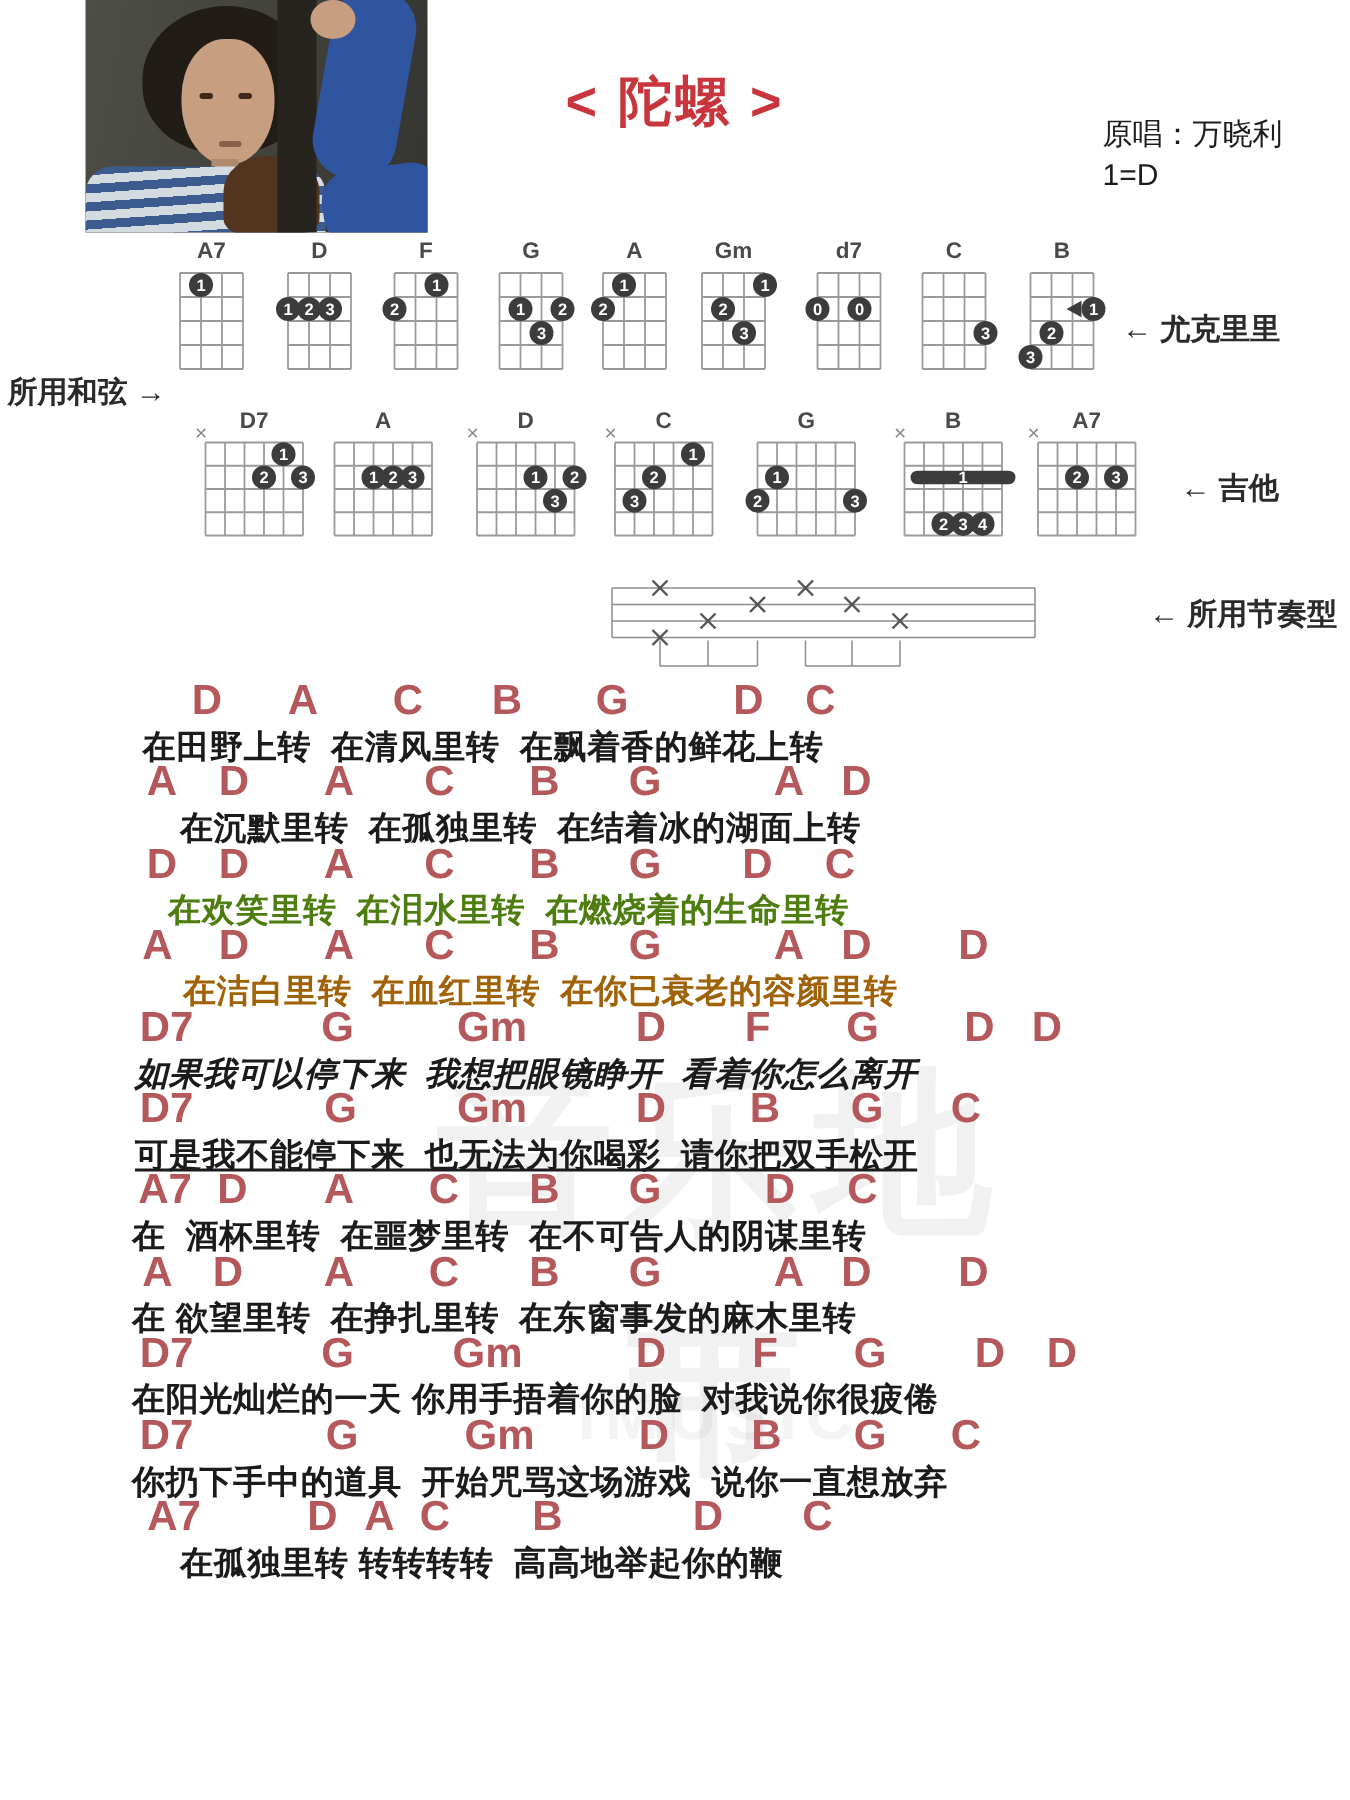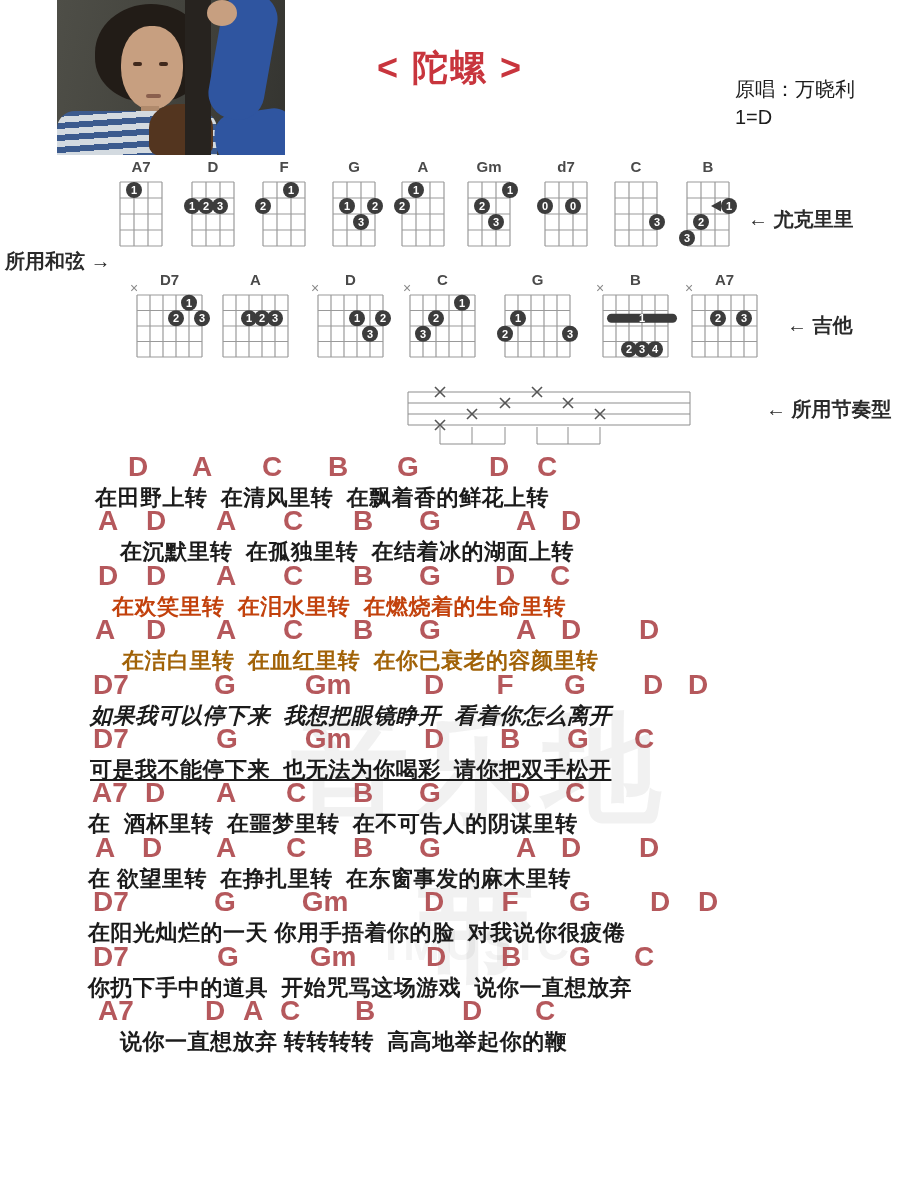--- a/index.html
+++ b/index.html
@@ -423,21 +423,21 @@
       <span class="chord-letter" style="left: 571px; top: 506px; color: rgb(181, 88, 92);">D</span>
       <div class="lyric-line" style="left: 120px; top: 539px; color: rgb(27, 27, 27); text-align: right;">在沉默里转  在孤独里转  在结着冰的湖面上转</div>
       <span class="chord-letter" style="left: 108px; top: 561px; color: rgb(181, 88, 92);">D</span>
       <span class="chord-letter" style="left: 156px; top: 561px; color: rgb(181, 88, 92);">D</span>
       <span class="chord-letter" style="left: 226px; top: 561px; color: rgb(181, 88, 92);">A</span>
       <span class="chord-letter" style="left: 293px; top: 561px; color: rgb(181, 88, 92);">C</span>
       <span class="chord-letter" style="left: 363px; top: 561px; color: rgb(181, 88, 92);">B</span>
       <span class="chord-letter" style="left: 430px; top: 561px; color: rgb(181, 88, 92);">G</span>
       <span class="chord-letter" style="left: 505px; top: 561px; color: rgb(181, 88, 92);">D</span>
       <span class="chord-letter" style="left: 560px; top: 561px; color: rgb(181, 88, 92);">C</span>
-      <div class="lyric-line" style="left: 112px; top: 594px; color: #c2410c; text-align: center;">在欢笑里转  在泪水里转  在燃烧着的生命里转</div>
+      <div class="lyric-line" style="left: 112px; top: 594px; color: #4d7c0f; text-align: center;">在欢笑里转  在泪水里转  在燃烧着的生命里转</div>
       <span class="chord-letter" style="left: 105px; top: 615px; color: rgb(181, 88, 92);">A</span>
       <span class="chord-letter" style="left: 156px; top: 615px; color: rgb(181, 88, 92);">D</span>
       <span class="chord-letter" style="left: 226px; top: 615px; color: rgb(181, 88, 92);">A</span>
       <span class="chord-letter" style="left: 293px; top: 615px; color: rgb(181, 88, 92);">C</span>
       <span class="chord-letter" style="left: 363px; top: 615px; color: rgb(181, 88, 92);">B</span>
       <span class="chord-letter" style="left: 430px; top: 615px; color: rgb(181, 88, 92);">G</span>
       <span class="chord-letter" style="left: 526px; top: 615px; color: rgb(181, 88, 92);">A</span>
       <span class="chord-letter" style="left: 571px; top: 615px; color: rgb(181, 88, 92);">D</span>
       <span class="chord-letter" style="left: 649px; top: 615px; color: rgb(181, 88, 92);">D</span>
       <div class="lyric-line" style="left: 122px; top: 648px; color: #a16207;">在洁白里转  在血红里转  在你已衰老的容颜里转</div>
@@ -494,15 +494,15 @@
       <span class="chord-letter" style="left: 580px; top: 942px; color: rgb(181, 88, 92);">G</span>
       <span class="chord-letter" style="left: 644px; top: 942px; color: rgb(181, 88, 92);">C</span>
       <div class="lyric-line" style="left: 88px; top: 975px; color: rgb(27, 27, 27);">你扔下手中的道具  开始咒骂这场游戏  说你一直想放弃</div>
       <span class="chord-letter" style="left: 116px; top: 996px; color: rgb(181, 88, 92);">A7</span>
       <span class="chord-letter" style="left: 215px; top: 996px; color: rgb(181, 88, 92);">D</span>
       <span class="chord-letter" style="left: 253px; top: 996px; color: rgb(181, 88, 92);">A</span>
       <span class="chord-letter" style="left: 290px; top: 996px; color: rgb(181, 88, 92);">C</span>
       <span class="chord-letter" style="left: 365px; top: 996px; color: rgb(181, 88, 92);">B</span>
       <span class="chord-letter" style="left: 472px; top: 996px; color: rgb(181, 88, 92);">D</span>
       <span class="chord-letter" style="left: 545px; top: 996px; color: rgb(181, 88, 92);">C</span>
-      <div class="lyric-line" style="left: 120px; top: 1029px; color: rgb(27, 27, 27);">说你一直想放弃 转转转转  高高地举起你的鞭</div>
+      <div class="lyric-line" style="left: 120px; top: 1029px; color: rgb(27, 27, 27);">在孤独里转 转转转转  高高地举起你的鞭</div>
     </div>
 </div>
 
 </body></html>

